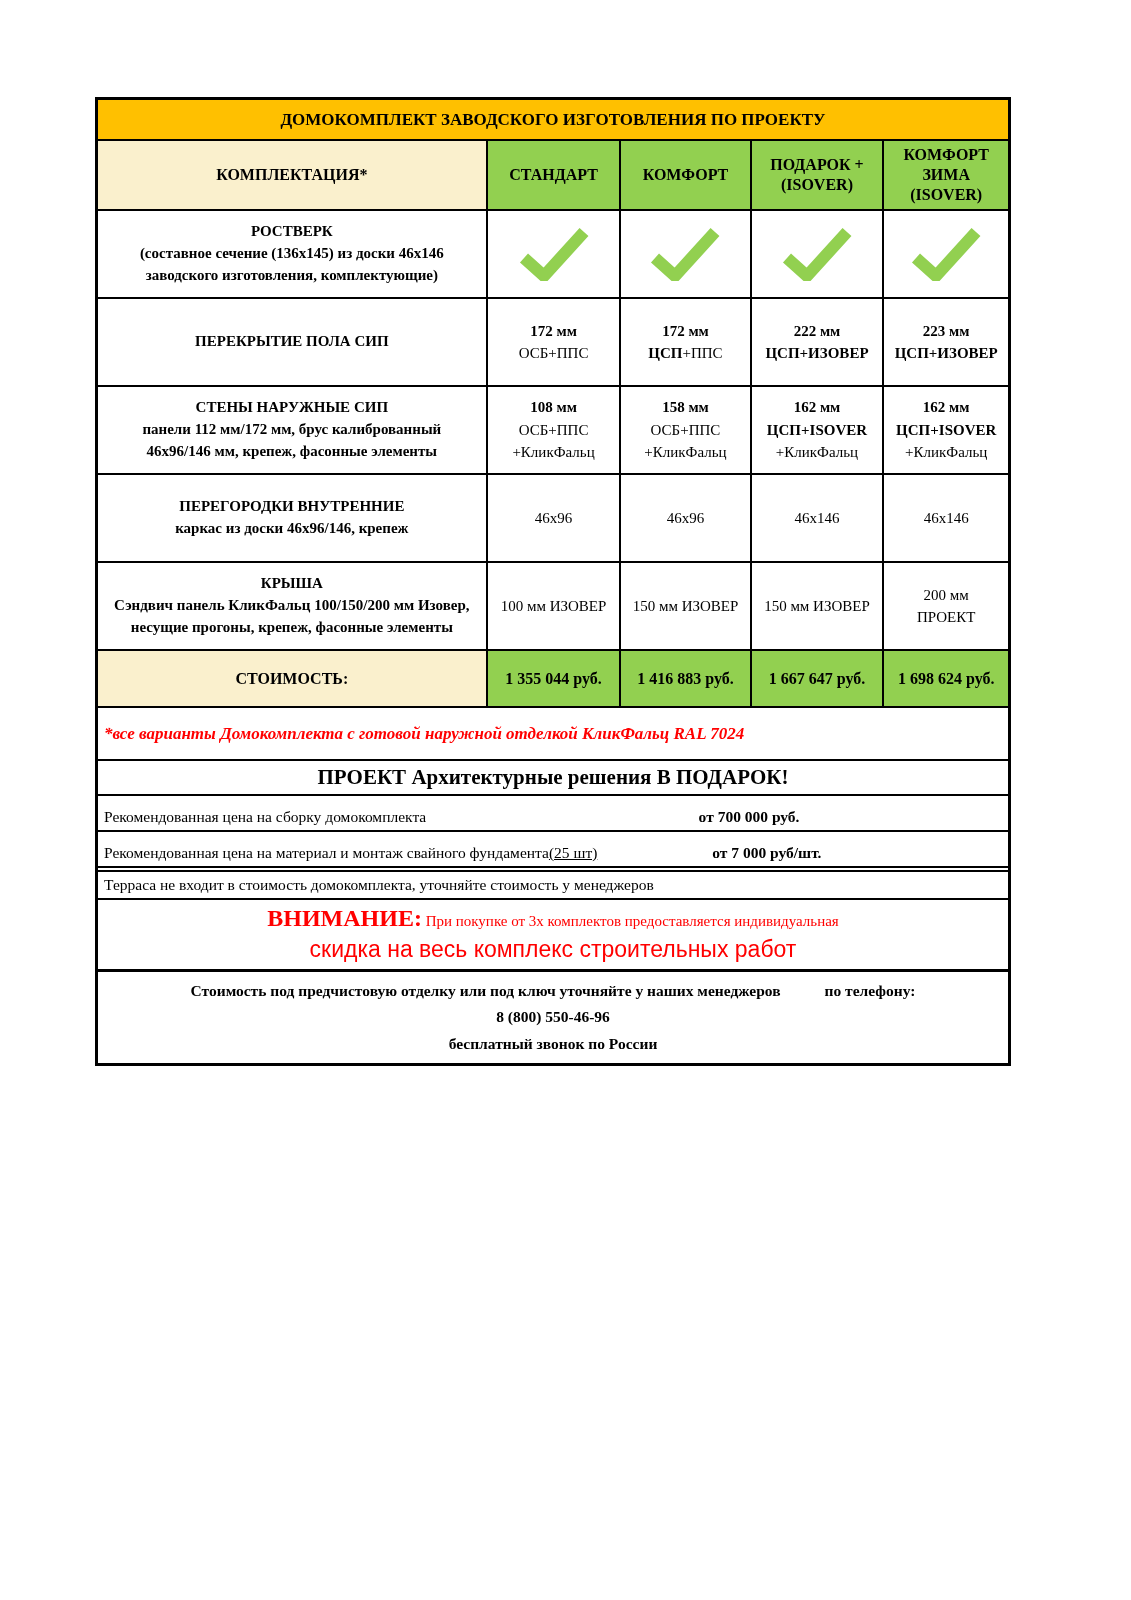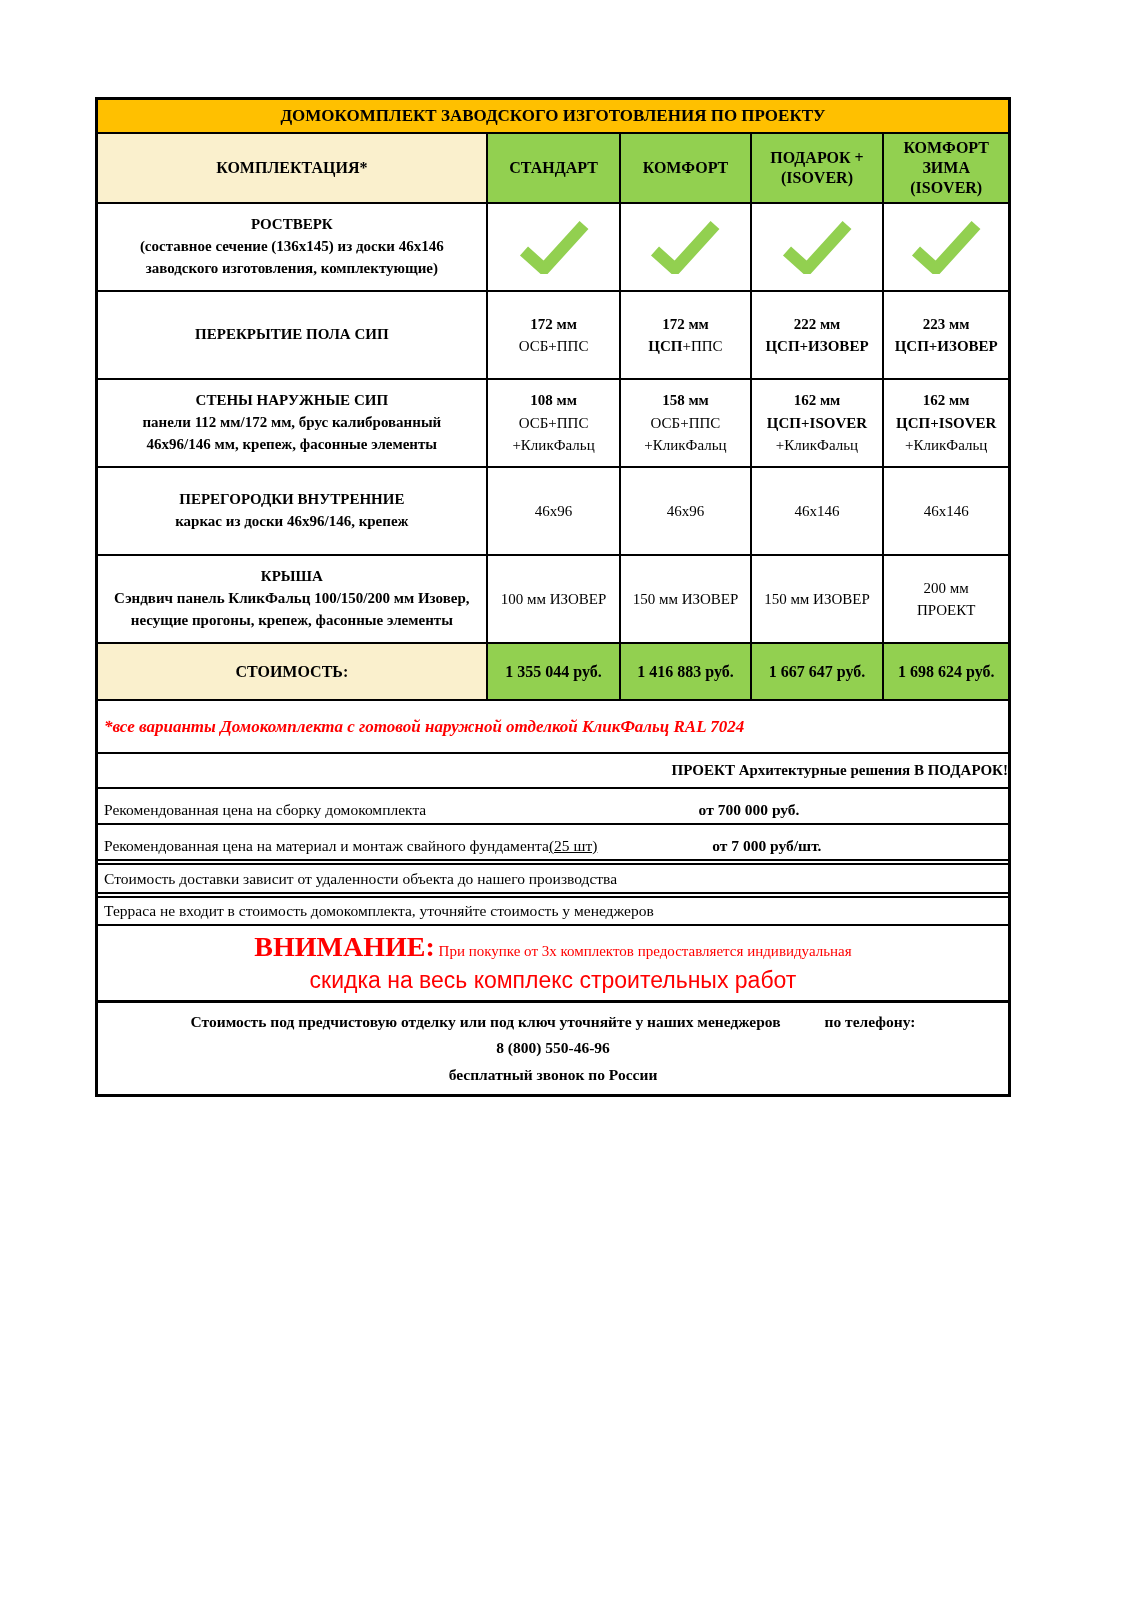--- a/index.html
+++ b/index.html
@@ -17,21 +17,21 @@
   .table > .title-row, .table > :first-child { border-top: none; }
   .grid { display: grid; grid-template-columns: 42.6% 14.7% 14.3% 14.6% 13.8%; }
   .cell {
     border-left: 2px solid #000;
     display: flex; flex-direction: column; align-items: center; justify-content: center;
     text-align: center; padding: 4px 3px;
   }
   .grid .cell:first-child { border-left: none; }
 
   .title-row {
-    background: var(--orange); height: 32px;
+    background: var(--orange); height: 39px;
     display: flex; align-items: center; justify-content: center;
     font-weight: bold; font-size: 17px;
   }
   .header-row { min-height: 63px; }
   .header-row .label-cell { background: var(--cream); font-weight: bold; font-size: 16px; }
   .header-row .pkg { background: var(--green); font-weight: bold; font-size: 16px; white-space: pre-line; line-height: 1.25; }
 
   .spec-row { min-height: 88px; }
   .spec-row .label-cell { padding: 6px 10px; }
   .spec-title { font-weight: bold; font-size: 15px; line-height: 1.45; }
@@ -42,34 +42,34 @@
   .price-row { min-height: 57px; }
   .price-row .label-cell { background: var(--cream); font-weight: bold; font-size: 16px; }
   .price-row .price-cell { background: var(--green); font-weight: bold; font-size: 16px; }
 
   .frow { position: relative; }
   .note-row {
     min-height: 53px; display: flex; align-items: center; padding: 4px 6px;
     color: var(--red); font-weight: bold; font-style: italic; font-size: 17px;
   }
   .gift-row {
-    min-height: 35px; display: flex; align-items: center; justify-content: flex-end;
-    font-weight: bold; font-size: 15px;
+    min-height: 35px; display: flex; align-items: center; justify-content: center;
+    font-weight: bold; font-size: 21px;
   }
   .plain-row { min-height: 36px; display: flex; align-items: flex-end; padding: 4px 6px; font-size: 15.5px; }
   .abs-price { position: absolute; font-weight: bold; font-size: 15.5px; }
   .assembly-price { left: 66%; }
   .foundation-price { left: 67.5%; }
   .u { text-decoration: underline; }
   .dbl { border-top: 6px double #000; }
   .attention-row {
     min-height: 60px; text-align: center; color: var(--red); padding: 5px 4px 6px;
   }
   .attention-l1 { font-size: 15px; }
-  .attention-title { font-weight: bold; font-size: 28px; }
+  .attention-title { font-weight: bold; font-size: 24px; }
   .attention-l2 { font-family: "Liberation Sans", "DejaVu Sans", sans-serif; font-size: 23px; margin-top: 4px; }
   .contact-row {
     border-top: 3px solid #000;
     min-height: 87px; text-align: center; font-weight: bold; font-size: 15.5px;
     padding: 6px 4px; line-height: 1.7;
   }
   .tel-label { margin-left: 44px; }
   .check-icon svg { display: block; }
 </style>
 </head>
@@ -234,23 +234,20 @@
       <span>Рекомендованная цена на сборку домокомплекта</span>
       <span class="abs-price assembly-price">от 700 000 руб.</span>
     </div>
 
     <div class="trow frow plain-row">
       <span>Рекомендованная цена на материал и монтаж  свайного фундамента </span>
         <span class="u">(25 шт) </span>
       <span class="abs-price foundation-price">от 7 000 руб/шт.</span>
     </div>
 
-    <div class="trow frow plain-row dbl" style="min-height:33px">
-      <span>Стоимость доставки зависит от удаленности объекта до нашего производства</span>
-    </div>
 
     <div class="trow frow plain-row dbl" style="min-height:28px">
       <span>Терраса не входит в стоимость домокомплекта, уточняйте стоимость у менеджеров</span>
     </div>
 
     <div class="trow frow attention-row">
       <div class="attention-l1">
         <span class="attention-title">ВНИМАНИЕ:</span><span> При покупке от 3х комплектов предоставляется индивидуальная</span>
       </div>
       <div class="attention-l2">скидка на весь  комплекс строительных работ</div>

